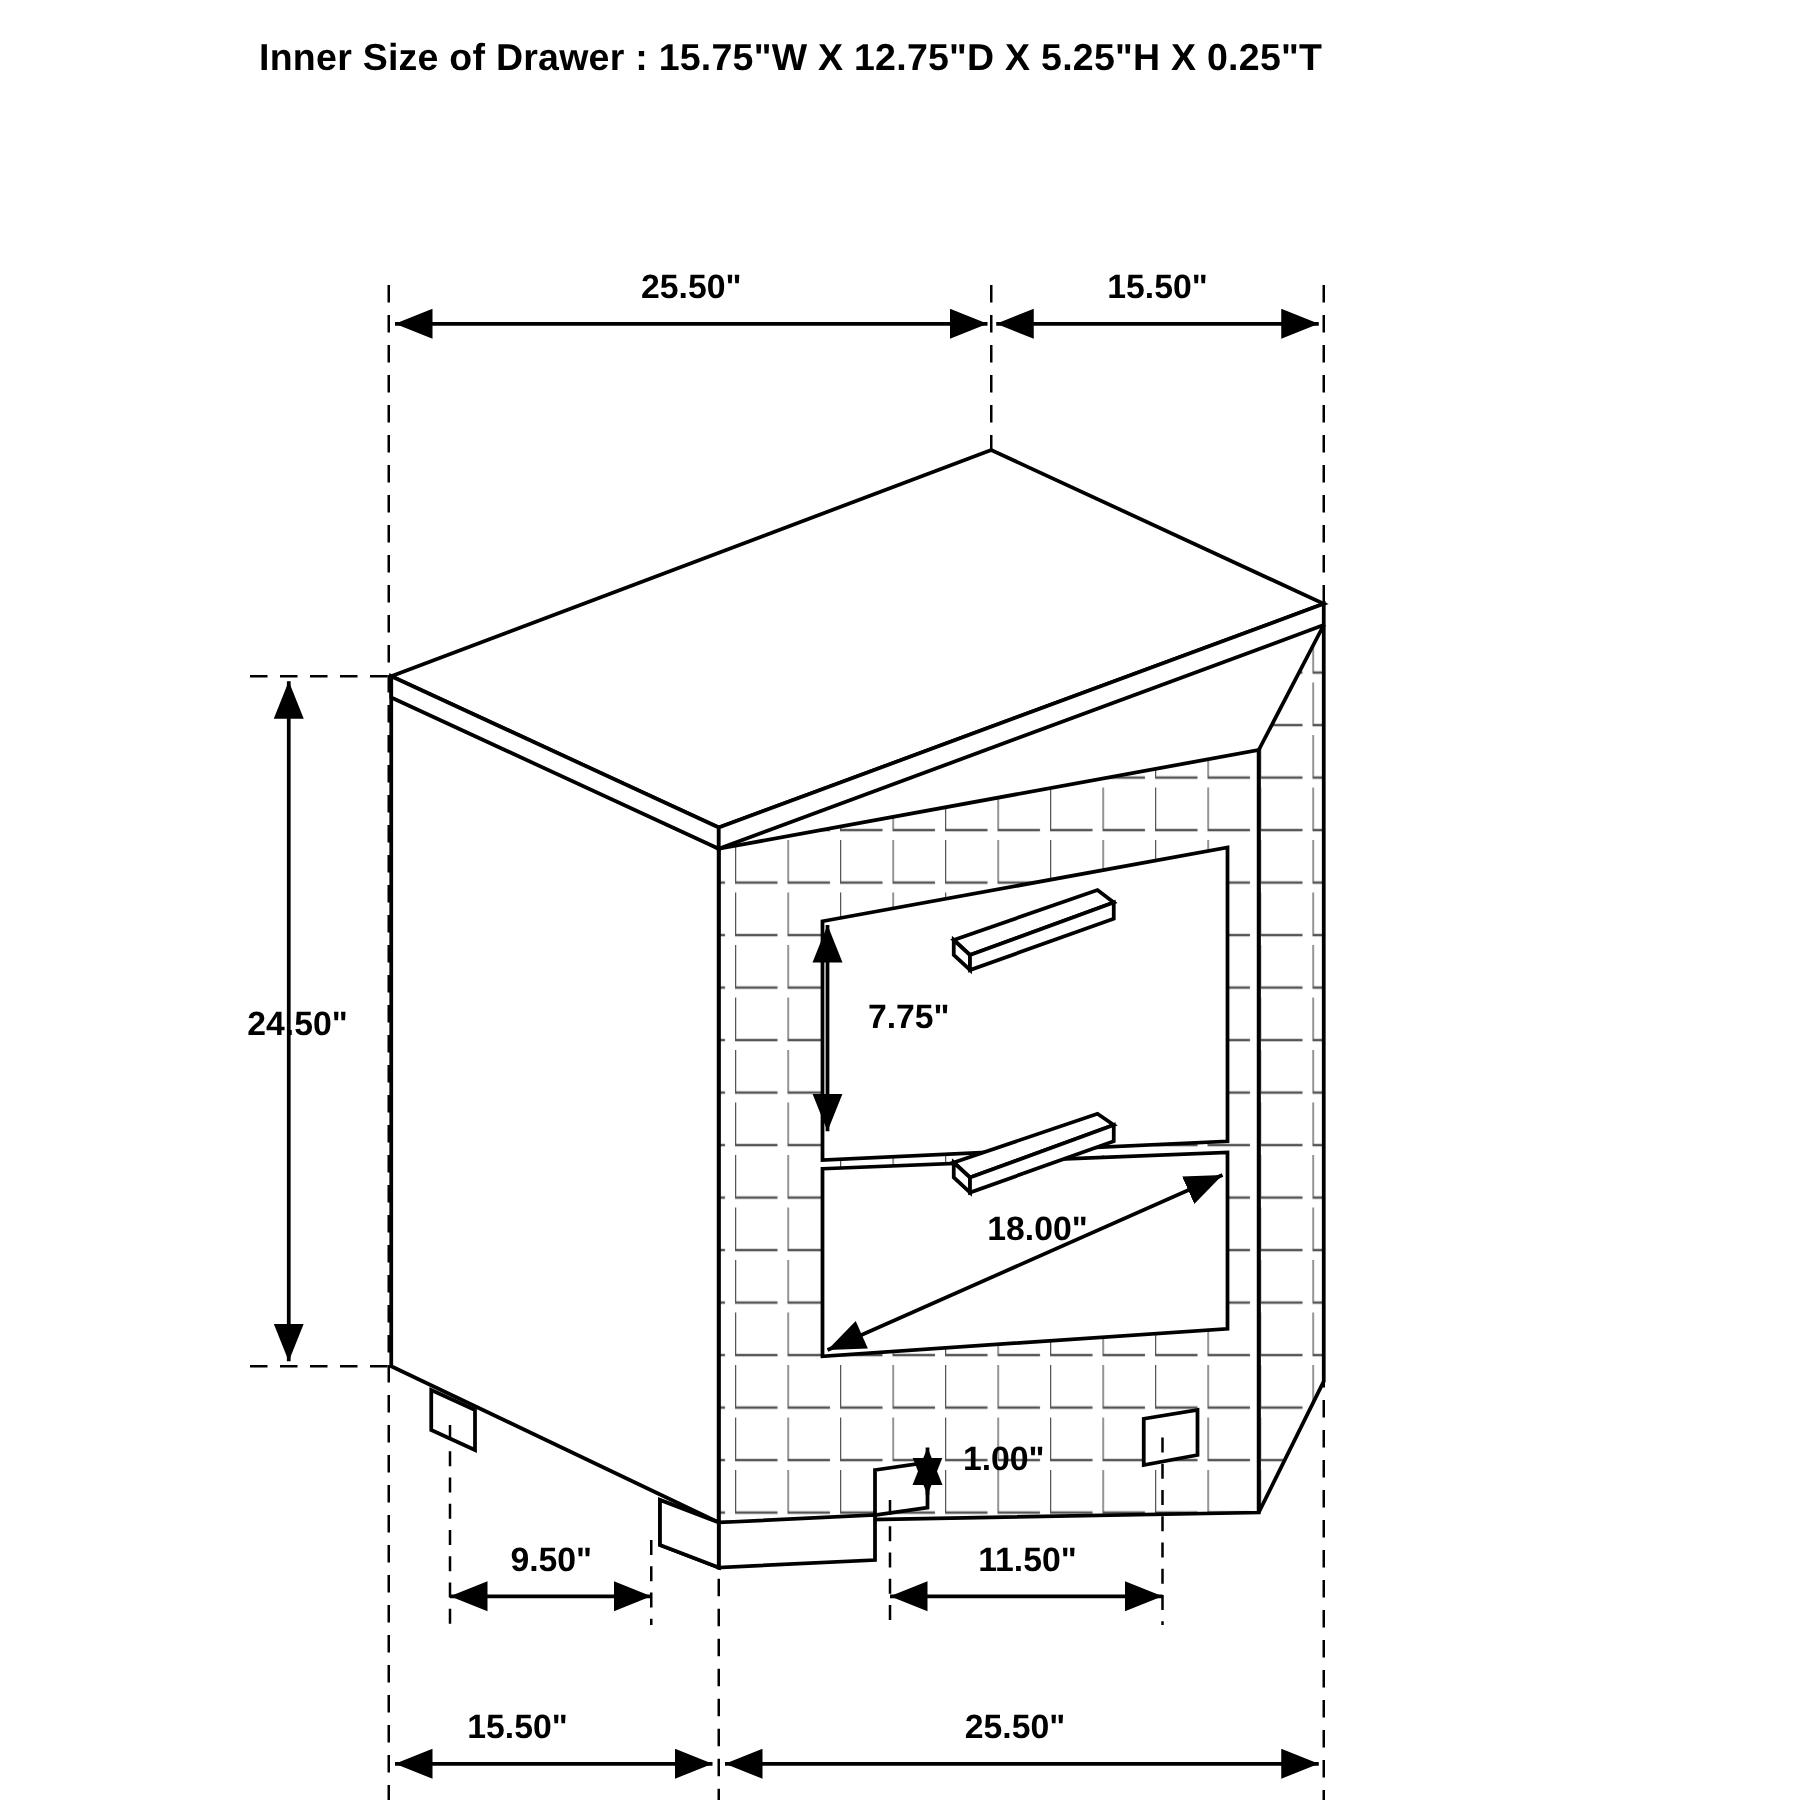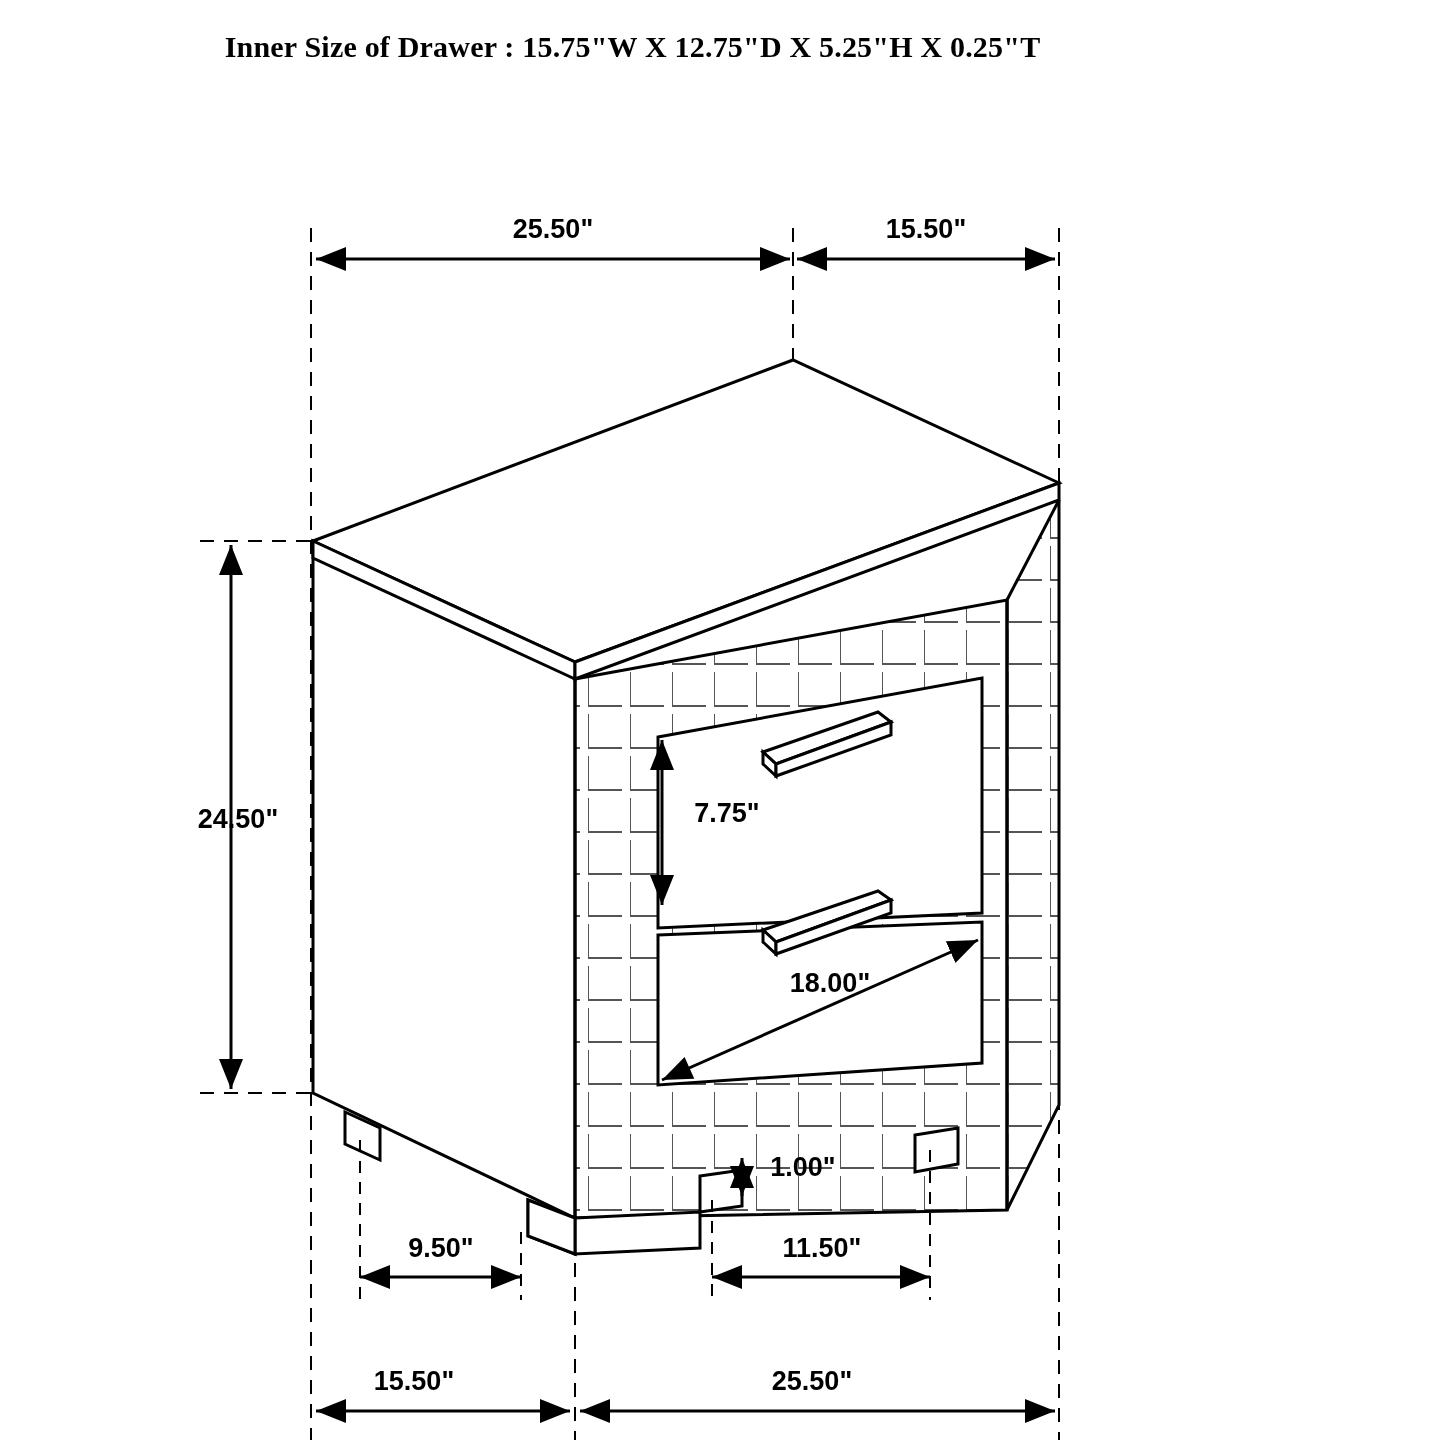--- a/index.html
+++ b/index.html
@@ -24,21 +24,20 @@
   }
   .title-text {
     position: absolute;
     left: 0;
     top: 30px;
     width: 1265px;
     text-align: center;
     font-size: 30px;
     font-weight: bold;
     letter-spacing: 0.2px;
-    font-family: Liberation Serif, serif;
   }
   svg {
     position: absolute;
     left: 0;
     top: 0;
     width: 1445px;
     height: 1445px;
   }
   text.dim {
     font-family: "Liberation Sans", sans-serif;

